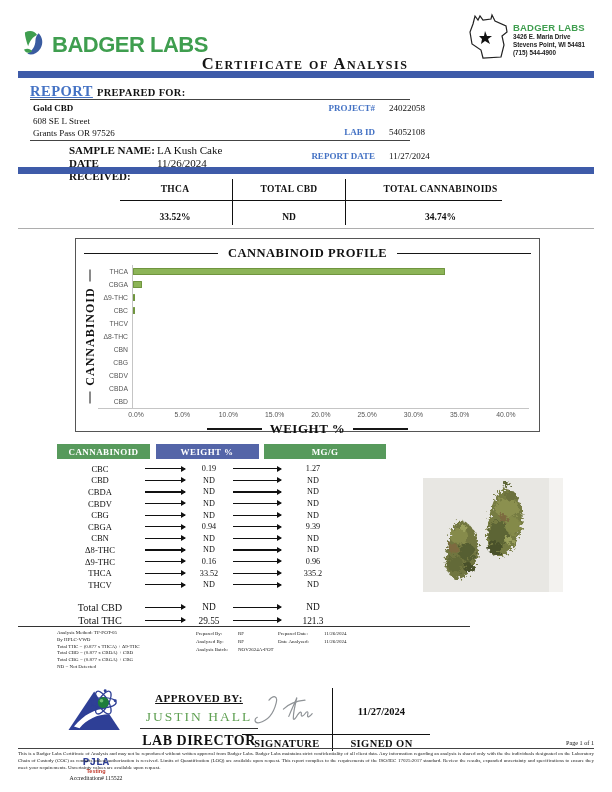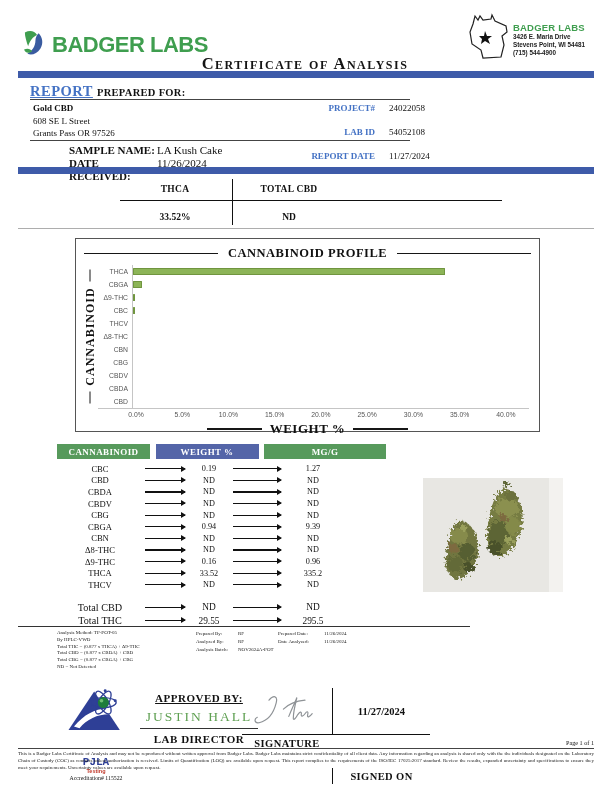--- a/index.html
+++ b/index.html
@@ -95,29 +95,29 @@
 
   
   .pjla{left:56px;top:684px;width:80px;text-align:center;}
   .pjla-name{color:#2e3f96;font-weight:bold;font-size:11px;font-family:Liberation Mono, monospace;margin-top:18px;}
   .pjla-sub{color:#c0392b;font-size:5.5px;font-weight:bold;font-family:"Liberation Sans",sans-serif;}
   .pjla-acc{font-size:5.8px;margin-top:1px;}
   .approved{left:140px;top:692px;width:118px;text-align:center;}
   .app-label{font-size:11px;font-weight:bold;letter-spacing:0.5px;text-decoration:underline;}
   .app-name{margin-top:5px;font-size:13.5px;color:#5fa052;letter-spacing:2px;
             border-bottom:1.3px solid #333;padding-bottom:3px;}
-  .app-title{margin-top:4px;font-size:11px;font-weight:bold;letter-spacing:0.5px;}
+  .app-title{margin-top:4px;font-size:14px;font-weight:bold;letter-spacing:0.5px;}
   .sigblock{left:242px;top:688px;width:188px;}
   .sig-cols{display:grid;grid-template-columns:90px 98px;border-bottom:1.3px solid #111;}
   .sig-cell{position:relative;height:46px;}
   .sig-cell.date-cell{border-left:1.3px solid #111;display:flex;align-items:center;justify-content:center;
                       font-weight:bold;font-size:10.5px;}
   .sig-labels{display:grid;grid-template-columns:90px 98px;}
   .sig-labels .sl{text-align:center;font-weight:bold;font-size:10.5px;padding-top:3px;letter-spacing:0.4px;height:16px;}
-  .sig-labels .sl.right{border-left:1.3px solid #111;margin-top:33px;}
+  .sig-labels .sl.right{border-left:1.3px solid #111;}
 
   
   .page-num{right:18px;top:739px;font-size:6.2px;}
   .foot-rule{left:18px;top:748px;width:576px;height:1px;background:#444;}
   .disclaimer{left:18px;top:751px;width:576px;font-size:5px;line-height:6.9px;text-align:justify;color:#1a1a1a;}
 </style>
 </head>
 <body>
 
 <div class="page">
@@ -185,20 +185,24 @@
 
   <div class="abs summary" id="summary-cols">
       <div class="sum-cell">
         <div class="sum-head">THCA</div>
         <div class="sum-val">33.52%</div>
       </div>
       <div class="sum-cell">
         <div class="sum-head">TOTAL CBD</div>
         <div class="sum-val">ND</div>
       </div>
+      <div class="sum-cell">
+        <div class="sum-head">TOTAL CANNABINOIDS</div>
+        <div class="sum-val">34.74%</div>
+      </div>
     </div>
   <div class="abs sum-rule"></div>
   <div class="abs thin-rule"></div>
 
   <div class="abs chart">
     <div class="chart-title-row">
       <span class="line"></span>
       <span class="chart-title">CANNABINOID PROFILE</span>
       <span class="line"></span>
     </div>
@@ -370,21 +374,21 @@
           <span class="t-arrow"></span>
           <span class="t-val">ND</span>
           <span class="t-arrow"></span>
           <span class="t-val">ND</span>
         </div>
         <div class="t-row">
           <span class="t-name">Total THC</span>
           <span class="t-arrow"></span>
           <span class="t-val">29.55</span>
           <span class="t-arrow"></span>
-          <span class="t-val">295.5</span>
+          <span class="t-val">121.3</span>
         </div>
       </div>
   </div>
 
   <div class="abs rule notes-rule"></div>
   <div class="abs notes-left" id="notes-left">
       <div>Analysis Method: TP-POT-05</div>
       <div>By HPLC-VWD</div>
       <div>Total THC = (0.877 x THCA) + Δ9-THC</div>
       <div>Total CBD = (0.877 x CBDA) + CBD</div>

